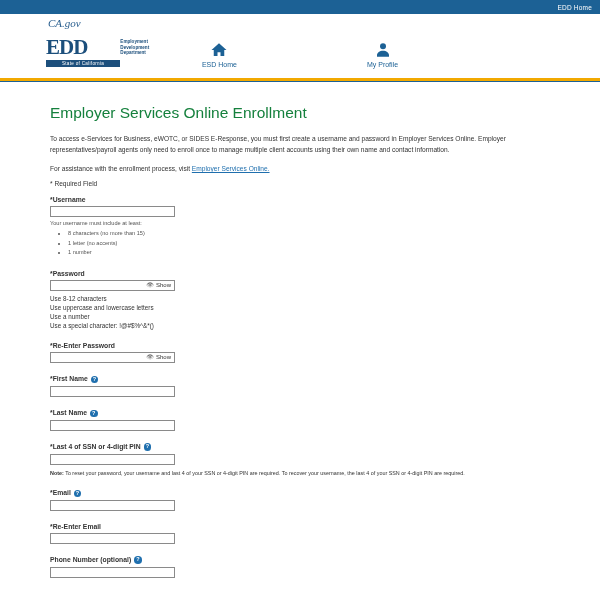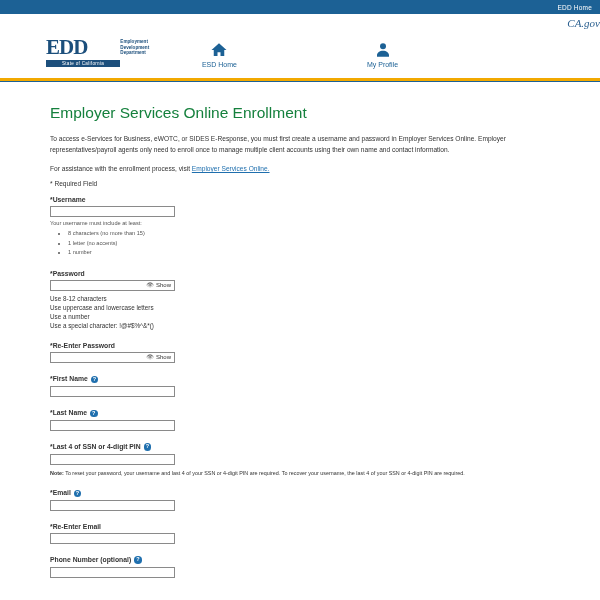--- a/index.html
+++ b/index.html
@@ -29,21 +29,20 @@
   }
 
   
   .cagov {
     height: 16px;
     background: #ffffff;
     display: flex;
     align-items: center;
     padding-left: 48px;
     border-bottom: 0px solid #fff;
-    justify-content: flex-end;
   }
   .cagov .ca-logo {
     font-family: "Liberation Serif", serif;
     font-size: 11px;
     color: #2a5f8f;
     font-style: italic;
     line-height: 1;
     position: relative;
     top: 1px;
   }

